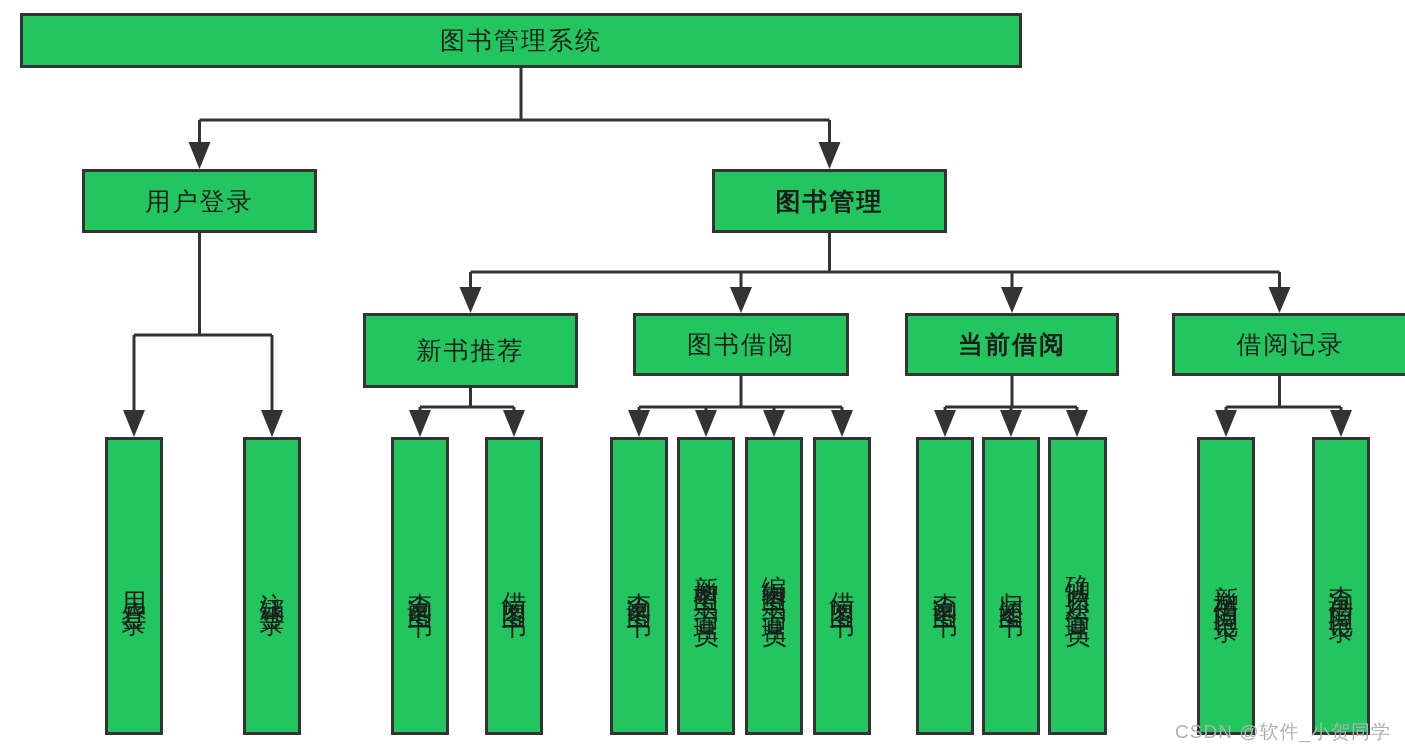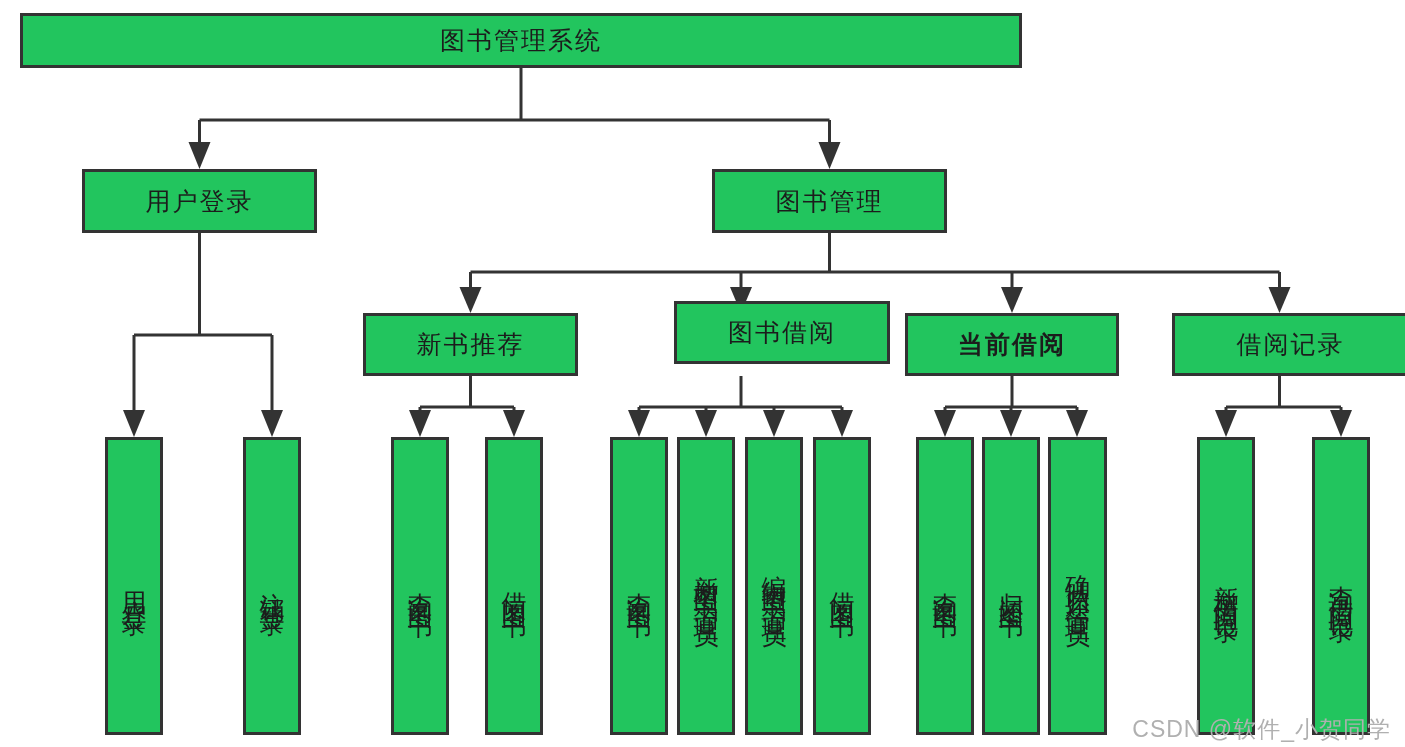--- a/index.html
+++ b/index.html
@@ -43,21 +43,21 @@
     font-size: 25px;
     color: #1c1c1c;
     letter-spacing: 7px;
     line-height: 1;
     white-space: nowrap;
   }
   .watermark {
     position: absolute;
     right: 14px;
     bottom: 2px;
-    font-size: 23px;
+    font-size: 19px;
     color: #b0b0b0;
     letter-spacing: 1px;
     z-index: 3;
     white-space: nowrap;
     text-align: center;
   }
 </style>
 </head>
 <body>
 
@@ -152,28 +152,28 @@
     </g>
   </svg>
 
   <div class="node" style="left:20px; top:13px; width:1002px; height:55px;">
     <span class="hlabel">图书管理系统</span>
   </div>
 
   <div class="node" style="left:82px; top:169px; width:235px; height:64px;">
     <span class="hlabel">用户登录</span>
   </div>
-  <div class="node" style="left:712px; top:169px; width:235px; height:64px;">
+  <div class="node" style="left:712px; top:169px; width:235px; height:64px;font-weight:bold;">
     <span class="hlabel">图书管理</span>
   </div>
 
-  <div class="node" style="left:363px; top:313px; width:215px; height:63px;">
+  <div class="node" style="left:363px; top:313px; width:215px; height:75px;">
     <span class="hlabel">新书推荐</span>
   </div>
-  <div class="node" style="left:633px; top:301px; width:216px; height:63px;margin-left:41px;">
+  <div class="node" style="left:633px; top:313px; width:216px; height:63px;">
     <span class="hlabel">图书借阅</span>
   </div>
   <div class="node" style="left:905px; top:313px; width:214px; height:63px;font-weight:bold;">
     <span class="hlabel">当前借阅</span>
   </div>
   <div class="node" style="left:1172px; top:313px; width:237px; height:63px;">
     <span class="hlabel">借阅记录</span>
   </div>
 
   <div class="node" style="left:105px; top:437px; width:58px; height:298px;">

